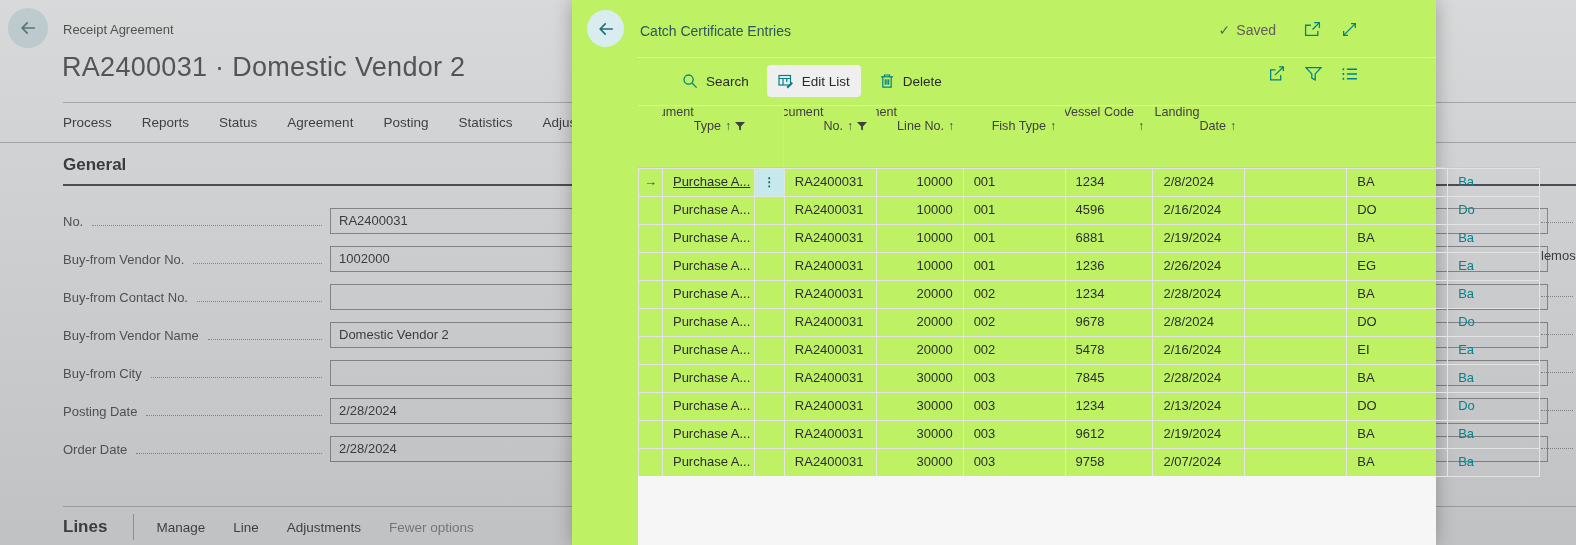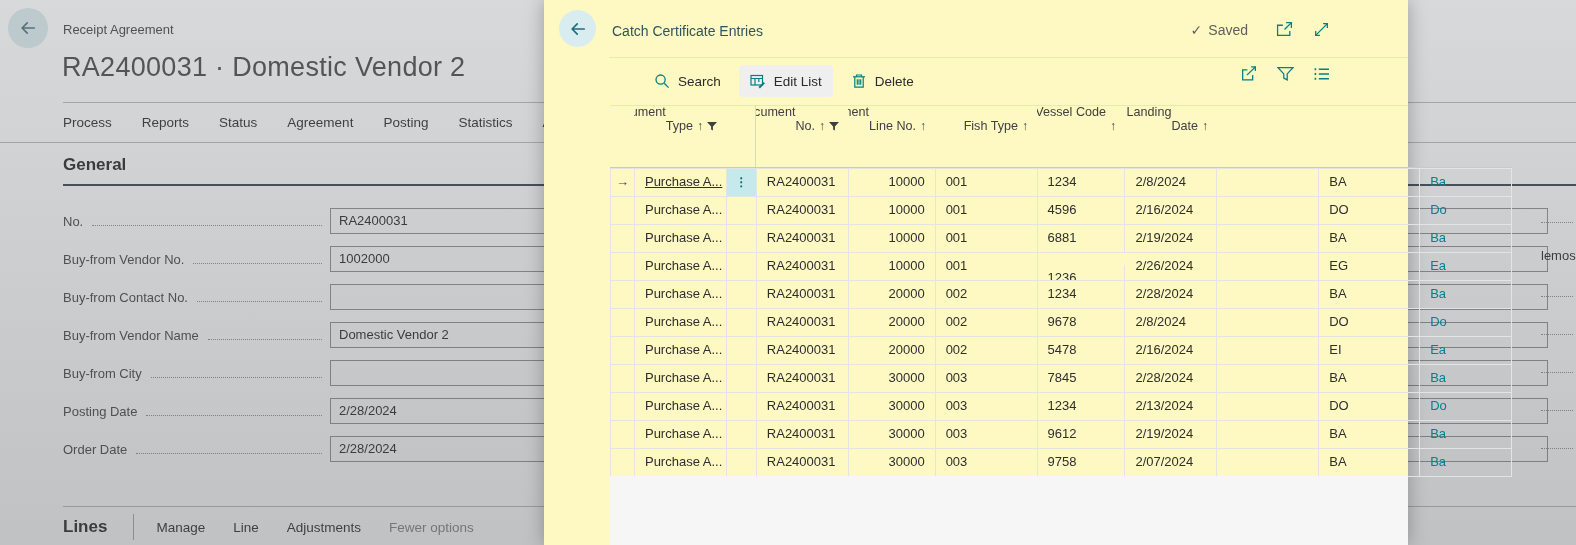--- a/index.html
+++ b/index.html
@@ -33,21 +33,21 @@
   .bg-lines-item{font-size:13.5px;color:#3f3f3f;margin-right:28px;}
   .bg-lines-item.muted{color:#8f8f8f;}
   .strip-leader{width:32px;border-top:1px dotted #9a9a9a;left:1541px;}
   .strip-text{left:1541px;font-size:13px;color:#3c3c3c;}
 
   
   .backdrop{position:absolute;inset:0;z-index:5;
        background:linear-gradient(180deg,rgba(60,64,68,.20),rgba(60,64,68,.32));}
 
   
-  .dialog{position:absolute;left:544px;top:0;width:864px;height:545px;background:#fef9c3;
+  .dialog{position:absolute;left:572px;top:0;width:864px;height:545px;background:#bef264;
        z-index:10;box-shadow:0 0 18px rgba(0,0,0,.28);}
   .dlg-back{position:absolute;left:15px;top:10px;width:37px;height:37px;border-radius:50%;
        background:#d9edf0;display:flex;align-items:center;justify-content:center;}
   .dlg-title{position:absolute;left:68px;top:23px;font-size:14px;color:#2e545c;}
   .dlg-header-right{position:absolute;right:78px;top:21px;display:flex;align-items:center;gap:20px;}
   .saved{display:flex;align-items:center;gap:6px;font-size:14px;color:#605e5c;margin-right:8px;}
   .dlg-header-rule{position:absolute;left:65px;right:0;top:57px;border-top:1px solid #e3e3e3;}
   .toolbar{position:absolute;left:0;right:0;top:57px;height:48px;display:flex;align-items:center;padding-left:66px;margin-left:33px;}
   .toolbar-rule{position:absolute;left:66px;right:0;top:105px;border-top:1px solid #e3e3e3;}
   .tb-btn{display:flex;align-items:center;gap:8px;font-size:13.5px;color:#2b2b2b;
@@ -368,21 +368,21 @@
           <div class="t-c" style="width: 101px;">BA</div>
           <div class="t-c link" style="width: 92px;">Ba</div>
         </div>
         <div class="t-row">
           <div class="t-c marker" style="width: 24px;"></div>
           <div class="t-c" style="width: 92px;">Purchase A...</div>
           <div class="t-c menu" style="width: 30px;"></div>
           <div class="t-c" style="width: 92px;">RA2400031</div>
           <div class="t-c num" style="width: 87px;">10000</div>
           <div class="t-c" style="width: 102px;">001</div>
-          <div class="t-c" style="width: 88px; margin-top: 12px;">1236</div>
+          <div class="t-c" style="width: 88px;">1236</div>
           <div class="t-c" style="width: 92px;">2/26/2024</div>
           <div class="t-c" style="width: 102px;"></div>
           <div class="t-c" style="width: 101px;">EG</div>
           <div class="t-c link" style="width: 92px;">Ea</div>
         </div>
         <div class="t-row">
           <div class="t-c marker" style="width: 24px;"></div>
           <div class="t-c" style="width: 92px;">Purchase A...</div>
           <div class="t-c menu" style="width: 30px;"></div>
           <div class="t-c" style="width: 92px;">RA2400031</div>

